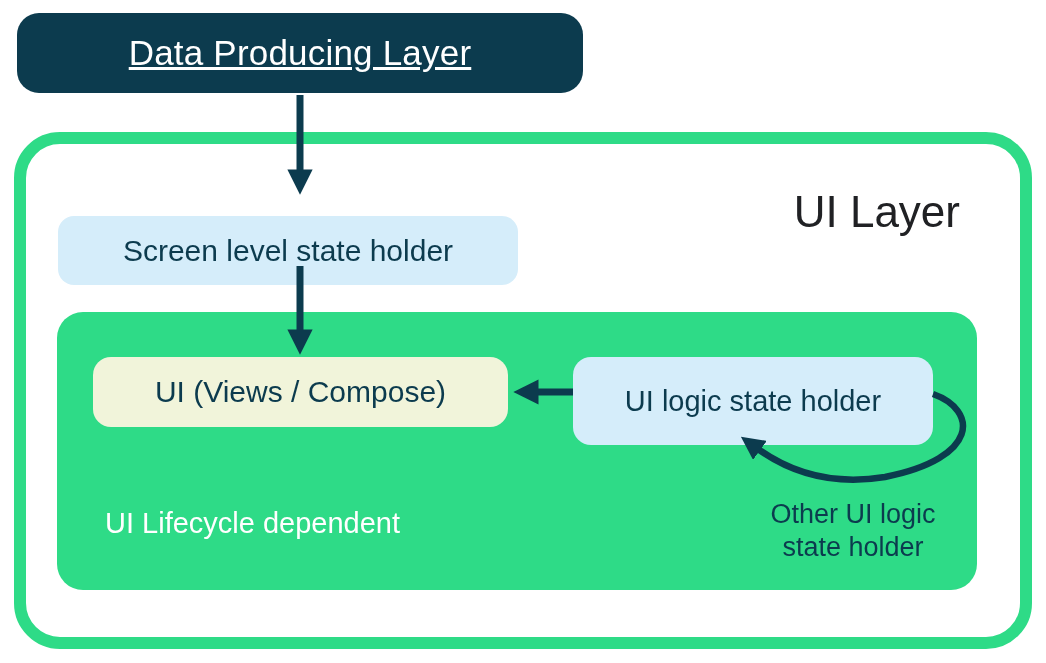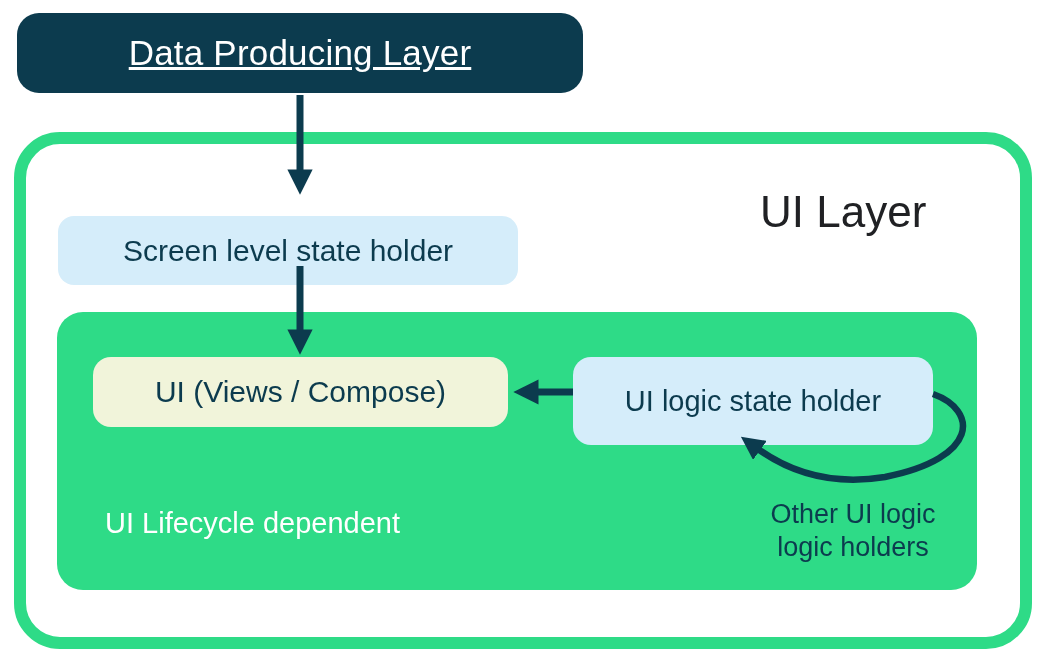--- a/index.html
+++ b/index.html
@@ -41,21 +41,21 @@
   .outer-box{
     position:absolute;
     left:14px; top:132px; width:1018px; height:517px;
     background:var(--white);
     border:12px solid var(--green);
     border-radius:46px;
   }
   .ui-layer-label{
     position:absolute;
     left:760px; top:186px; width:200px;
-    text-align:left;
+    text-align:right;
     color:var(--title-text);
     font-size:44px;
     line-height:52px;
   }
   .screen-holder{
     left:58px; top:196px; width:460px; height:69px;
     background:var(--light-blue);
     color:var(--ink);
     border-radius:16px;
     font-size:30px;
@@ -132,21 +132,21 @@
   </div>
 
   <div class="node ui-logic">
     <span>UI logic state holder</span>
   </div>
 
   <div class="lifecycle-label">UI Lifecycle dependent</div>
 
   <div class="other-holders">
     <div>Other UI logic</div>
-    <div>logic holders</div>
+    <div>state holder</div>
   </div>
 
   <svg class="arrows" viewBox="0 0 1046 663" xmlns="http://www.w3.org/2000/svg">
     <defs>
       <marker id="ah" viewBox="0 0 10 10" refX="1" refY="5" markerWidth="3.6" markerHeight="3.6" orient="auto">
         <path d="M0,0 L10,5 L0,10 Z" style="fill:var(--ink)"></path>
       </marker>
     </defs>
     <path class="edge" d="M300,95 L300,172" stroke-width="7" marker-end="url(#ah)"></path>
     <path class="edge" d="M300,266 L300,332" stroke-width="7" marker-end="url(#ah)"></path>

